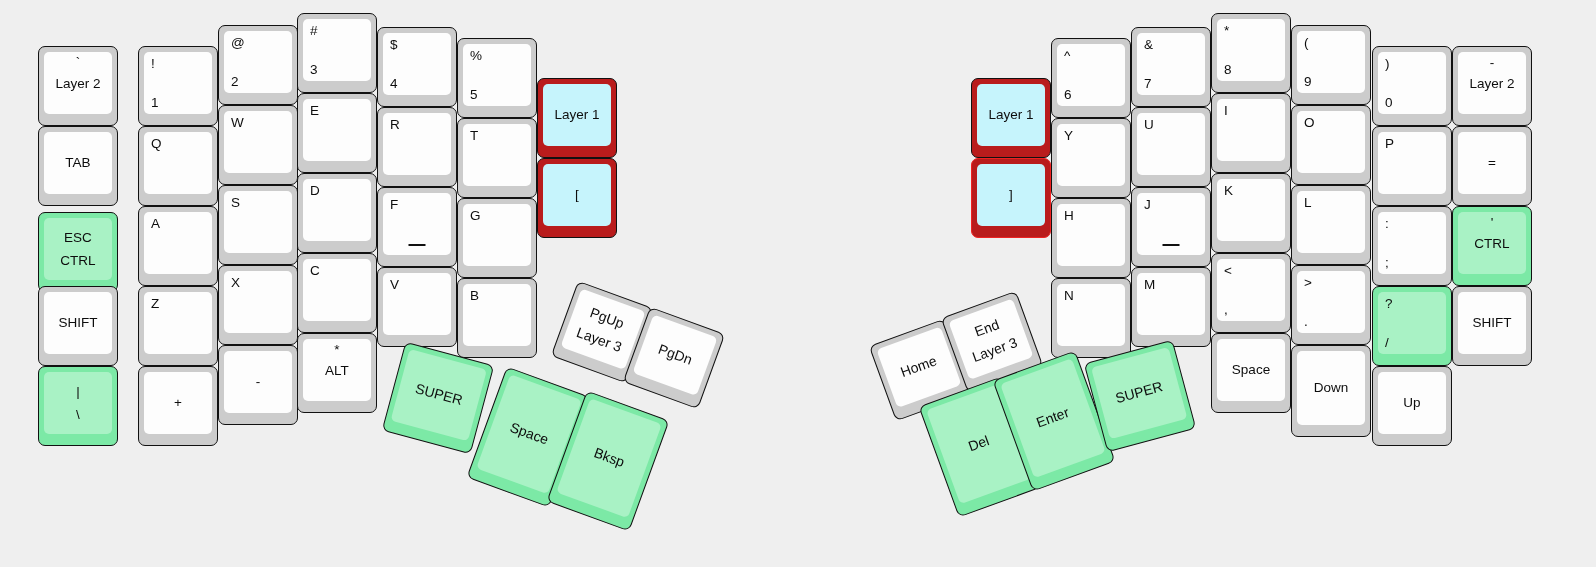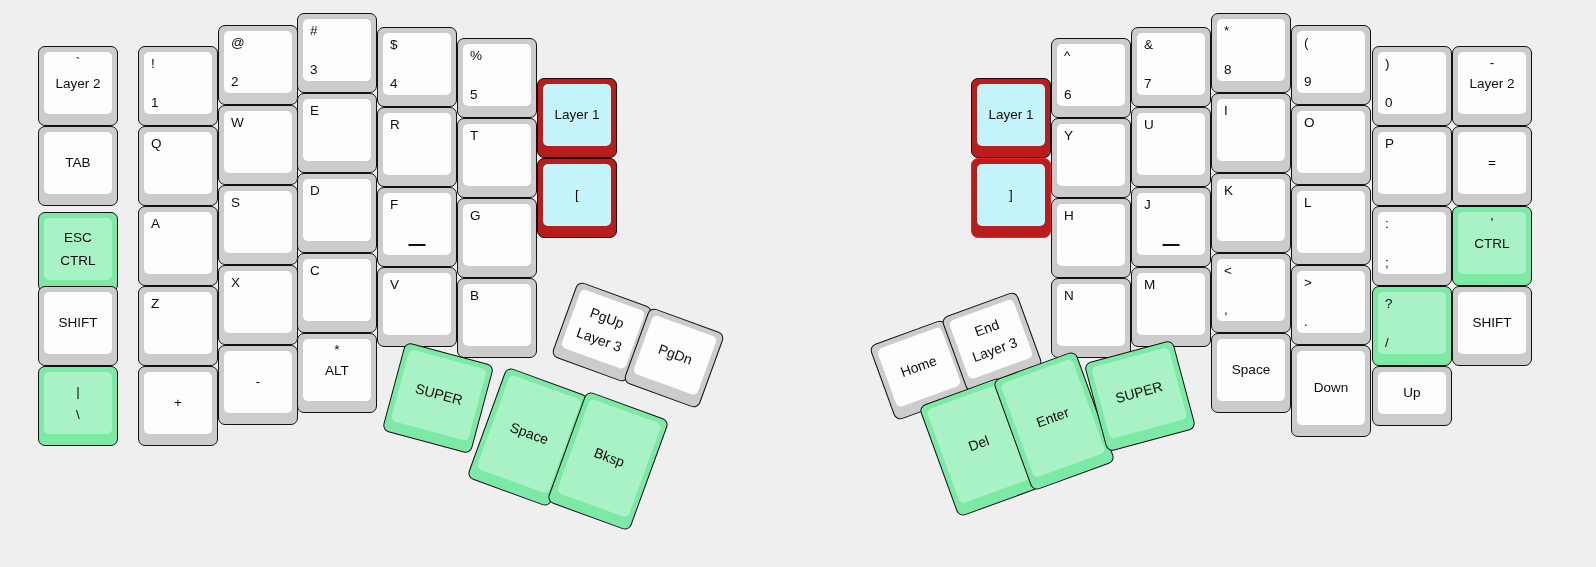--- a/index.html
+++ b/index.html
@@ -375,21 +375,21 @@
         <div class="lg">:</div>
         <div class="lg">;</div>
       </div>
     </div>
     <div class="key green" style="left: 1372px; top: 286px; width: 80px; height: 80px;">
       <div class="cap tl-bl">
         <div class="lg">?</div>
         <div class="lg">/</div>
       </div>
     </div>
-    <div class="key" style="left: 1372px; top: 366px; width: 80px; height: 60px;">
+    <div class="key" style="left: 1372px; top: 366px; width: 80px; height: 80px;">
       <div class="cap">
         <div class="lg">Up</div>
       </div>
     </div>
     <div class="key" style="left: 1452px; top: 46px; width: 80px; height: 80px;">
       <div class="cap topc">
         <div class="lg">-</div>
         <div class="lg">Layer 2</div>
       </div>
     </div>

